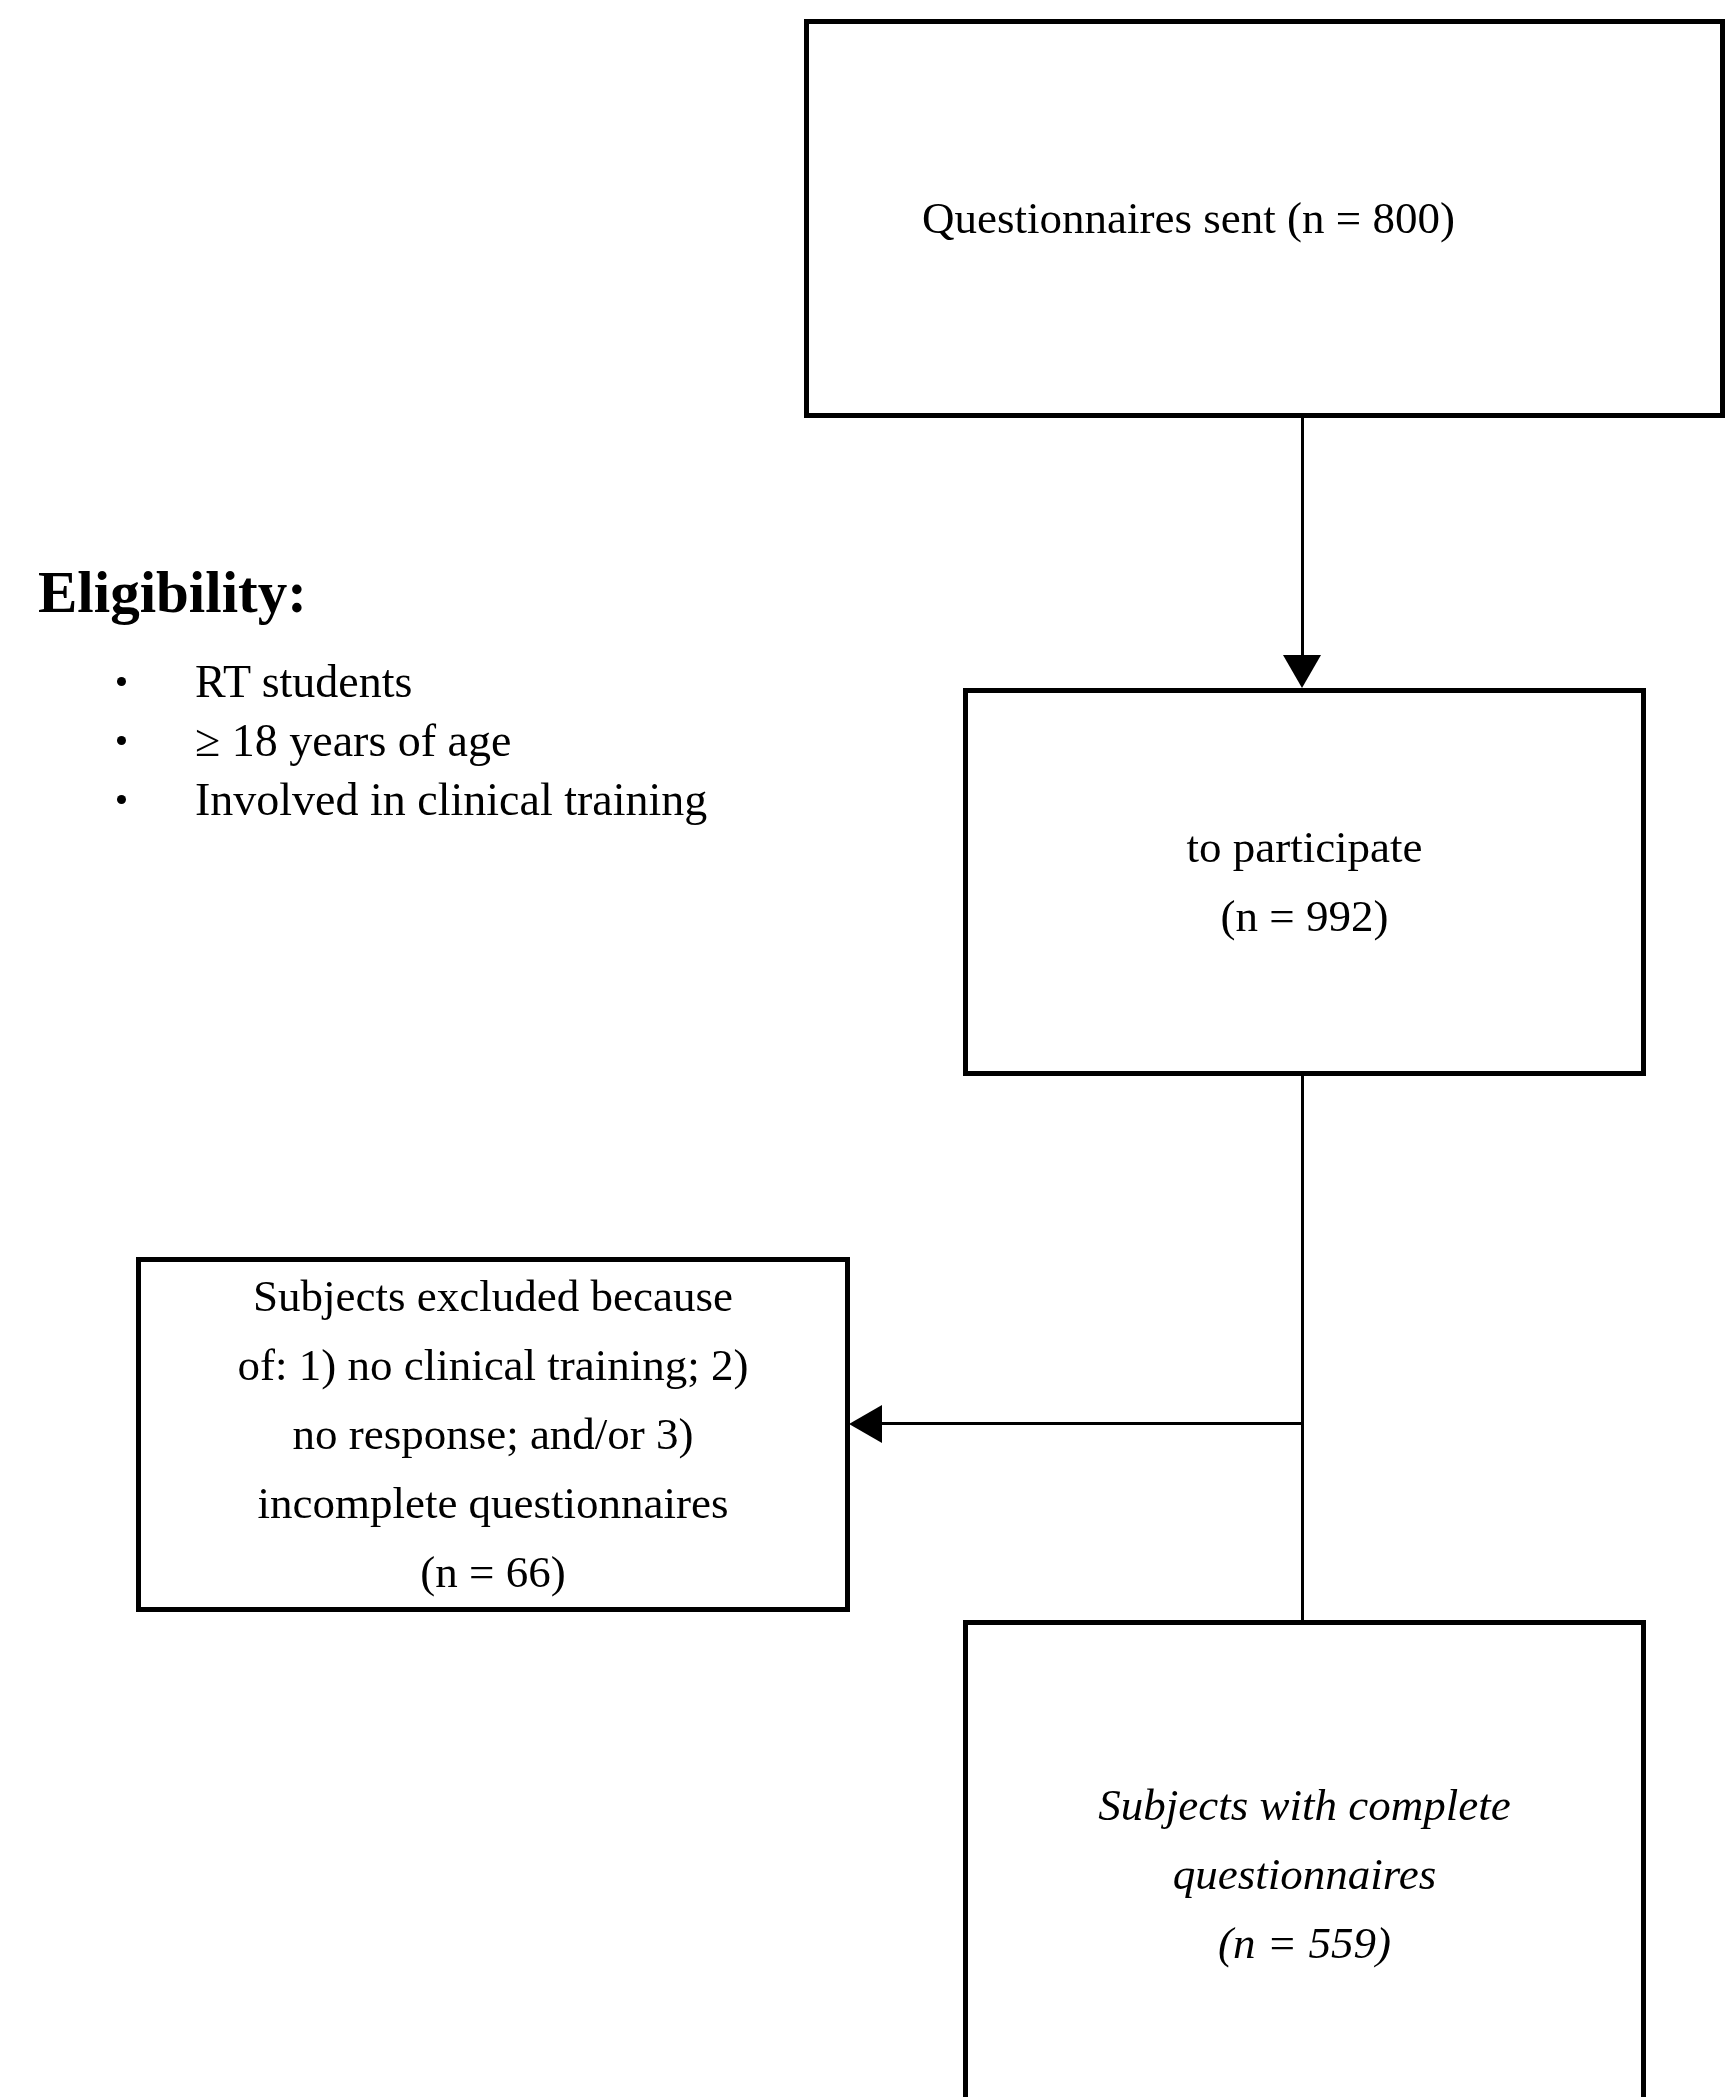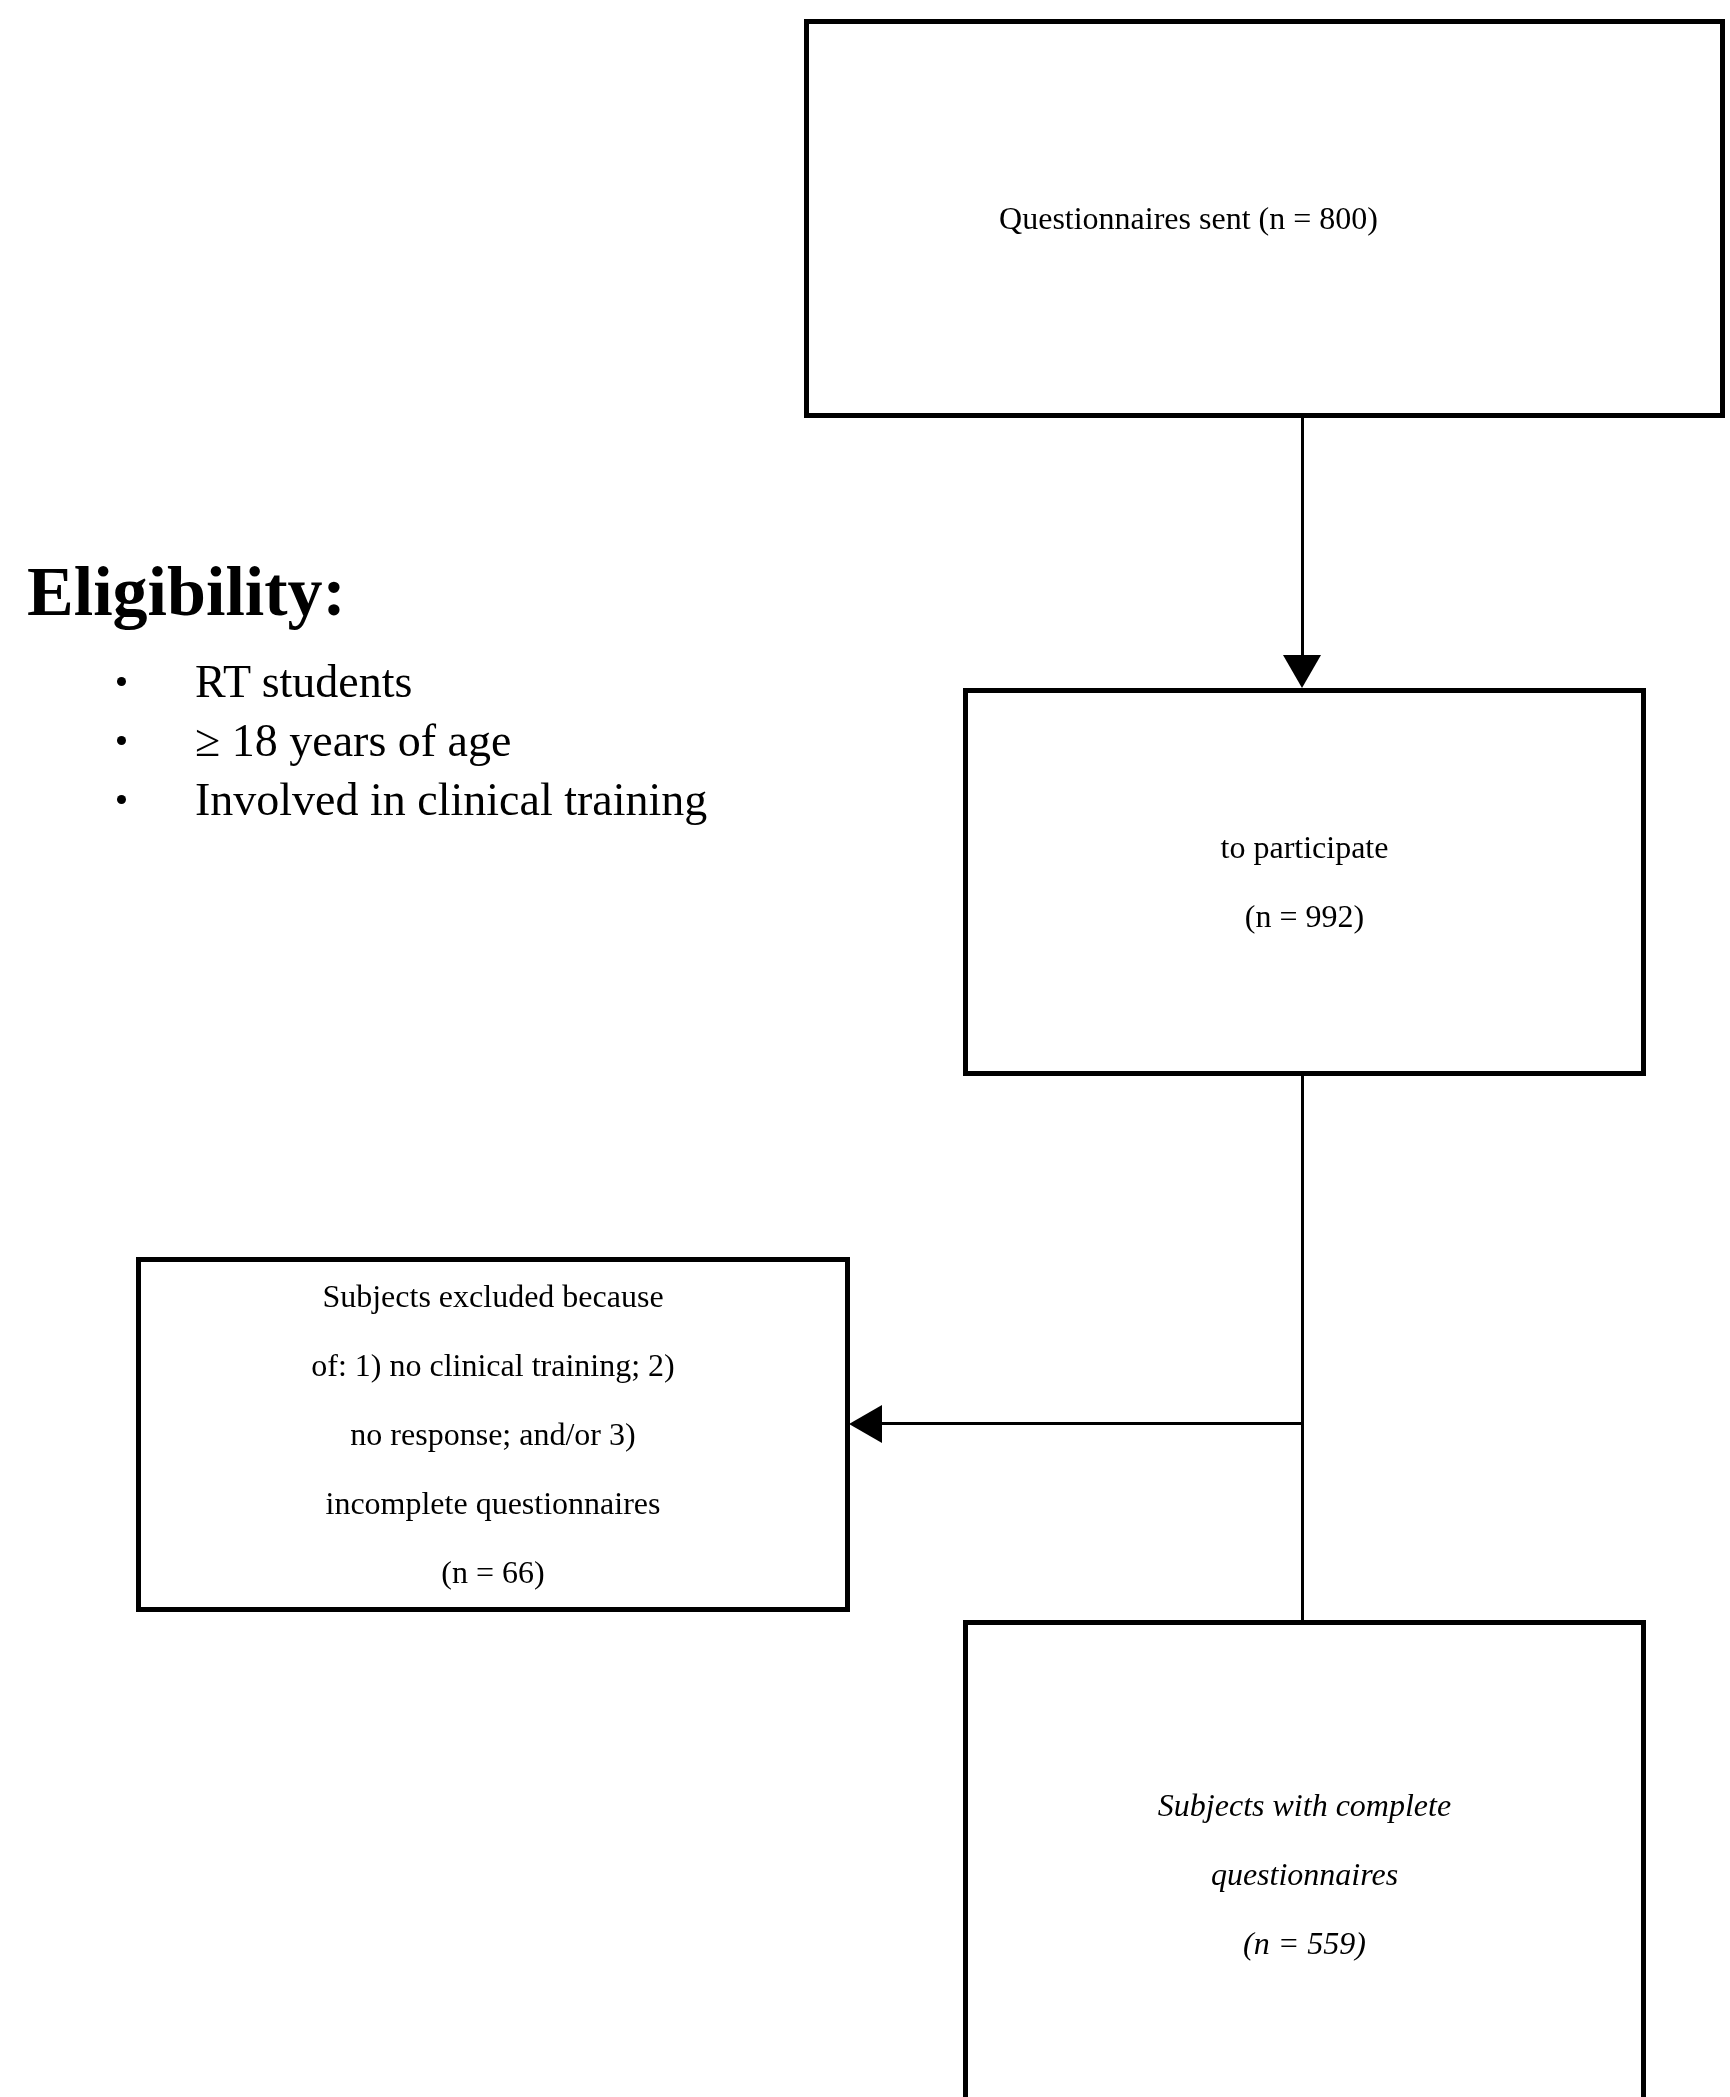--- a/index.html
+++ b/index.html
@@ -19,21 +19,21 @@
   .box {
     position: absolute;
     box-sizing: border-box;
     border: 5.1px solid #000000;
     background: #ffffff;
     display: flex;
     flex-direction: column;
     justify-content: center;
     align-items: center;
     text-align: center;
-    font-size: 32px;
+    font-size: 45px;
     line-height: 69px;
   }
   .box-sent   { left: 804px; top: 19px;   width: 921px; height: 399px; }
   .box-sent .box-line { transform: translateX(-76px); }
   .box-interest { left: 963px; top: 688px; width: 683px; height: 388px; }
   .box-excluded { left: 136px;  top: 1257px; width: 714px; height: 355px; }
   .box-complete { left: 963px; top: 1620px; width: 683px; height: 508px; font-style: italic; }
 
   
   .line {
@@ -59,22 +59,22 @@
     width: 0; height: 0;
     border-top: 19px solid transparent;
     border-bottom: 19px solid transparent;
     border-right: 33px solid #000000;
     left: 849px; top: 1405px;
   }
 
   
   .elig-heading {
     position: absolute;
-    left: 27px; top: 560px;
-    font-size: 70px;
+    left: 38px; top: 560px;
+    font-size: 59px;
     font-weight: bold;
     line-height: 64px;
   }
   .elig-list {
     position: absolute;
     left: 117px; top: 628px; margin-top: 24px;
   }
   .elig-item {
     display: flex;
     align-items: center;

